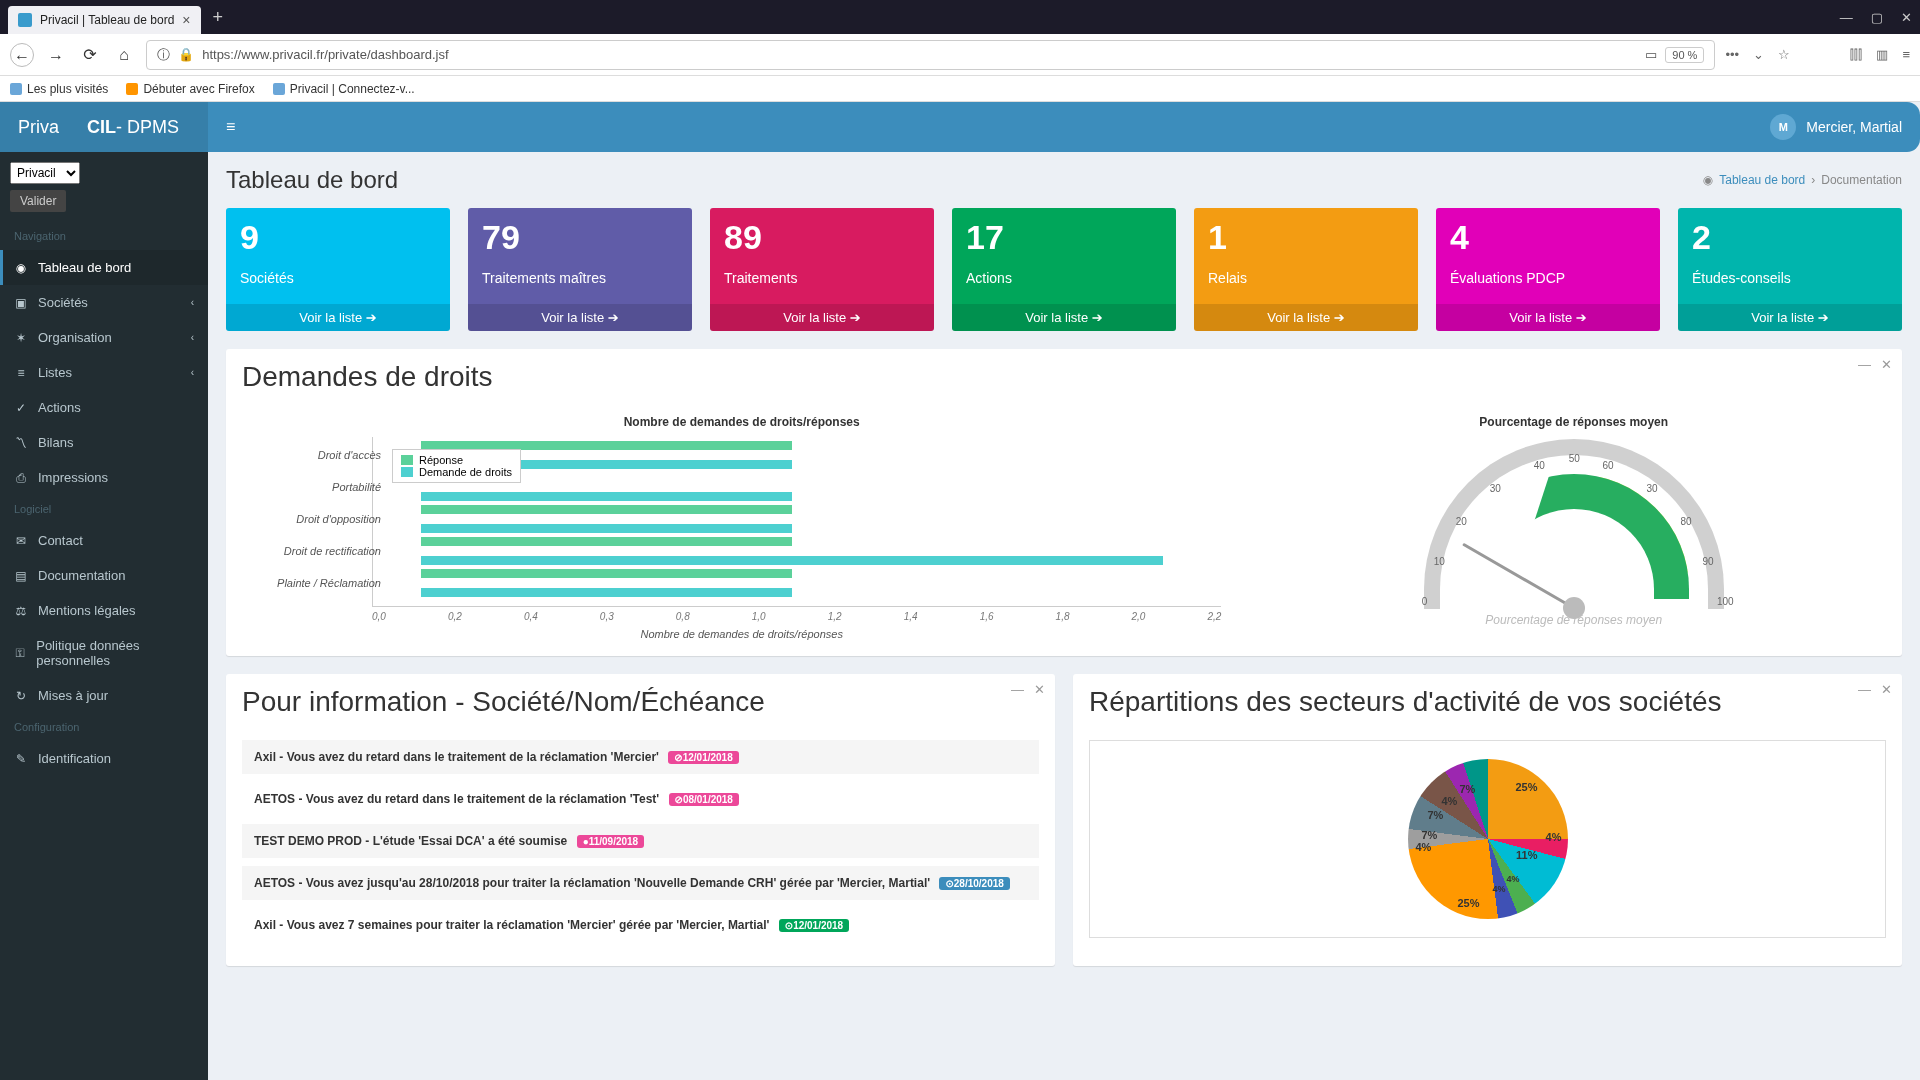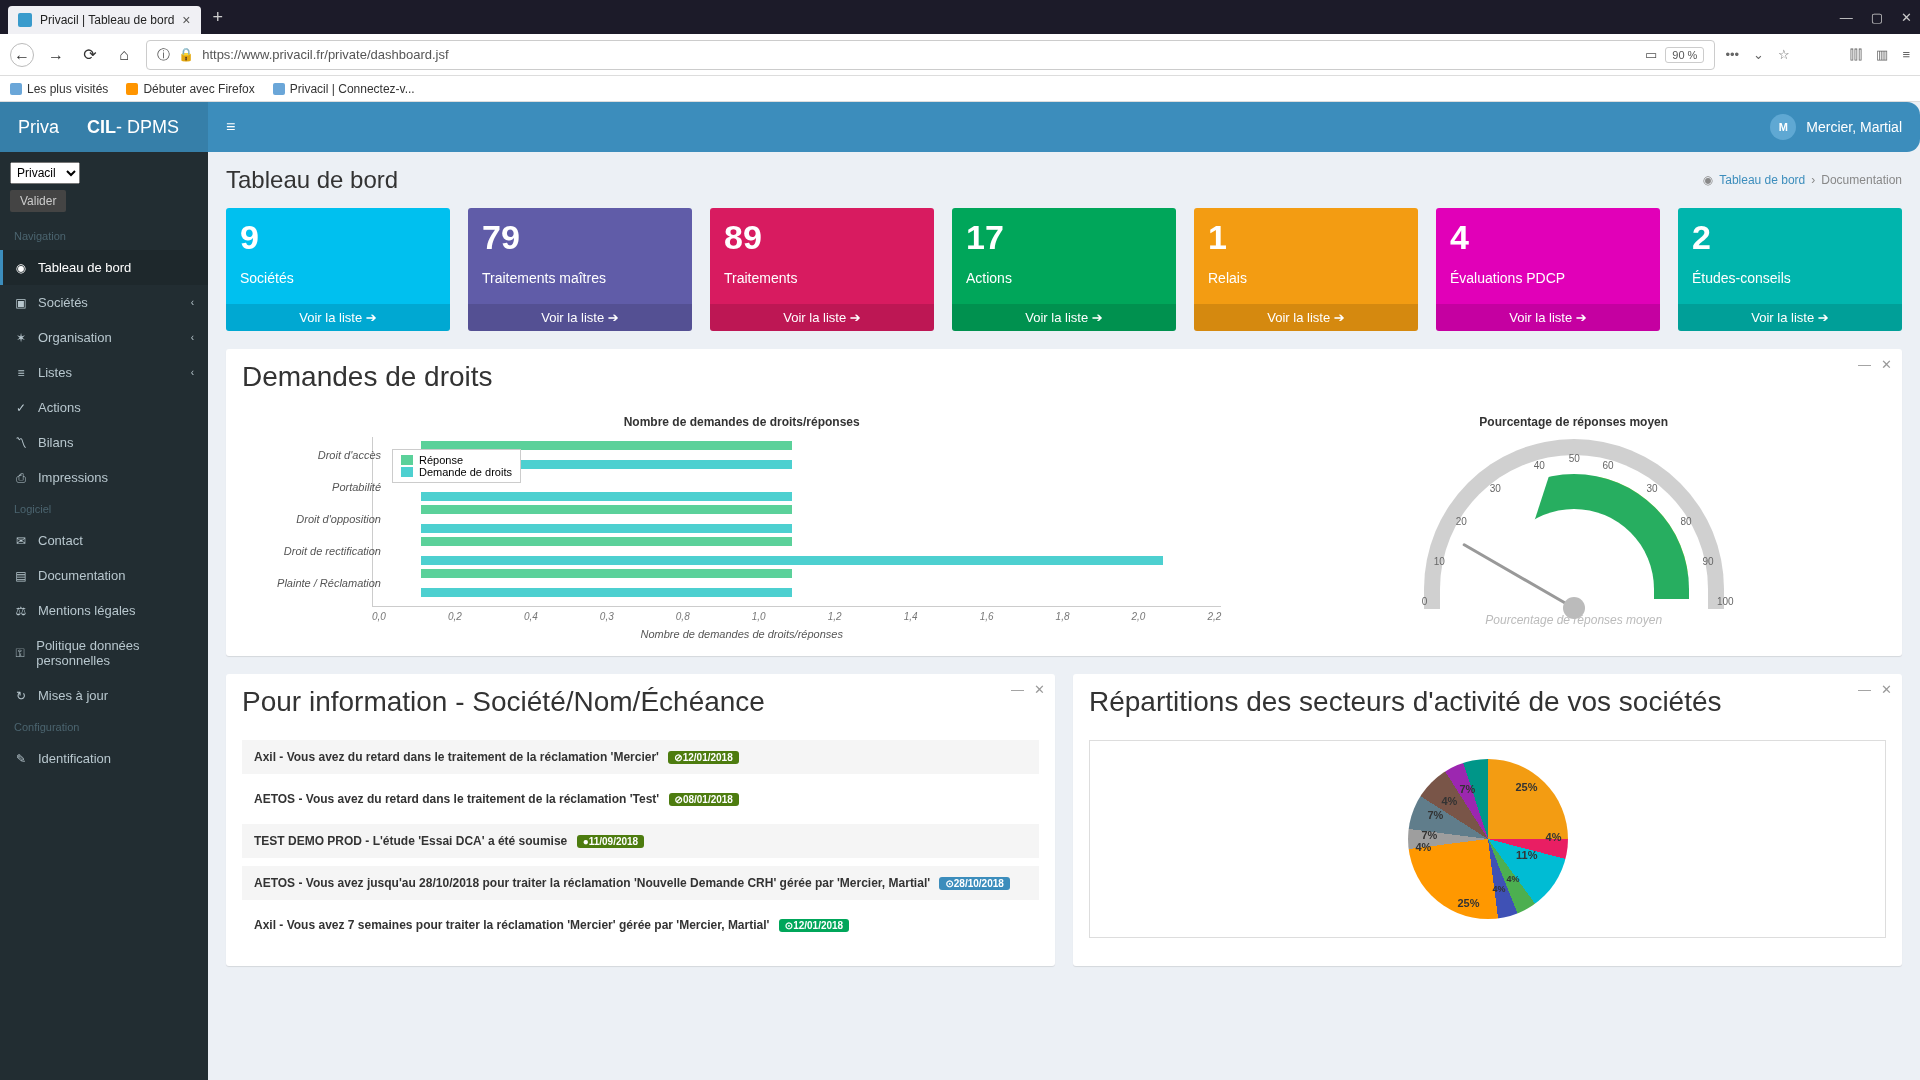--- a/index.html
+++ b/index.html
@@ -102,21 +102,21 @@
 .needle { position:absolute; bottom:0; left:50%; width:3px; height:130px; background:#999; transform-origin:bottom center; transform:rotate(-60deg); border-radius:2px;}
 .needle-cap { position:absolute; bottom:-10px; left:50%; transform:translateX(-50%); width:22px; height:22px; background:#bbb; border-radius:50%;}
 .gauge-ticks { position:absolute; inset:0; font-size:10px; color:#666;}
 .gtick { position:absolute; }
 .gauge-label { font-size:12px; color:#bbb; font-style:italic; margin-top:4px;}
 
 
 .info-item { background:#f5f5f5; padding:10px 12px; margin-bottom:8px; font-size:12px; font-weight:bold; color:#333;}
 .info-item.alt { background:#fff;}
 .date-badge { display:inline-block; color:#fff; border-radius:3px; padding:1px 6px; font-size:10px; font-weight:bold; margin-left:6px;}
-.db-red { background:#4d7c0f;} .db-teal{background:#00a7a7;} .db-blue{background:#3c8dbc;} .db-green{background:#00a65a;}
+.db-red { background:#ec4899;} .db-teal{background:#00a7a7;} .db-blue{background:#3c8dbc;} .db-green{background:#00a65a;}
 
 
 .pie-wrap { border:1px solid #ddd; padding:18px; display:flex; justify-content:center;}
 .pie-chart { width:160px; height:160px; border-radius:50%; background: conic-gradient(
   #f39c12 0 25%, #e91e63 25% 29%, #00bcd4 29% 40%, #4caf50 40% 44%,
   #3f51b5 44% 48%, #ff9800 48% 73%, #9e9e9e 73% 77%, #607d8b 77% 84%,
   #795548 84% 91%, #9c27b0 91% 95%, #009688 95% 100%);
   position:relative;}
 .pie-label { position:absolute; font-size:11px; font-weight:bold; color:#333;}
 </style>

